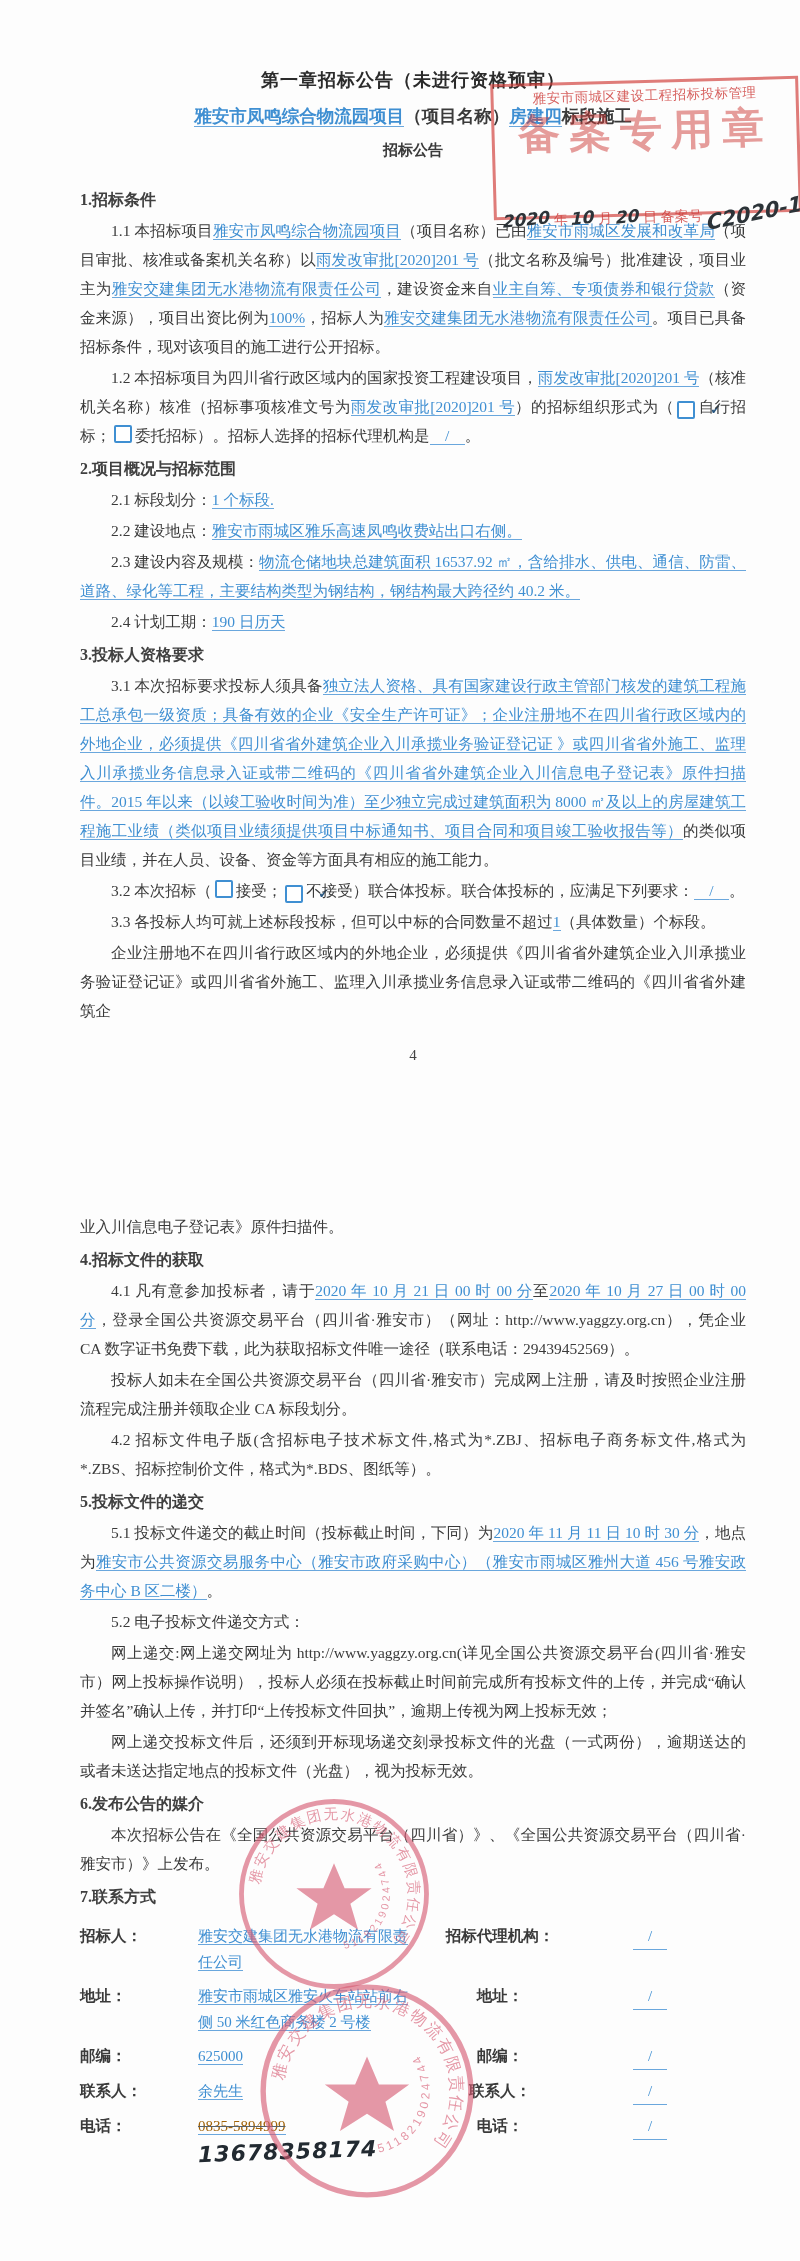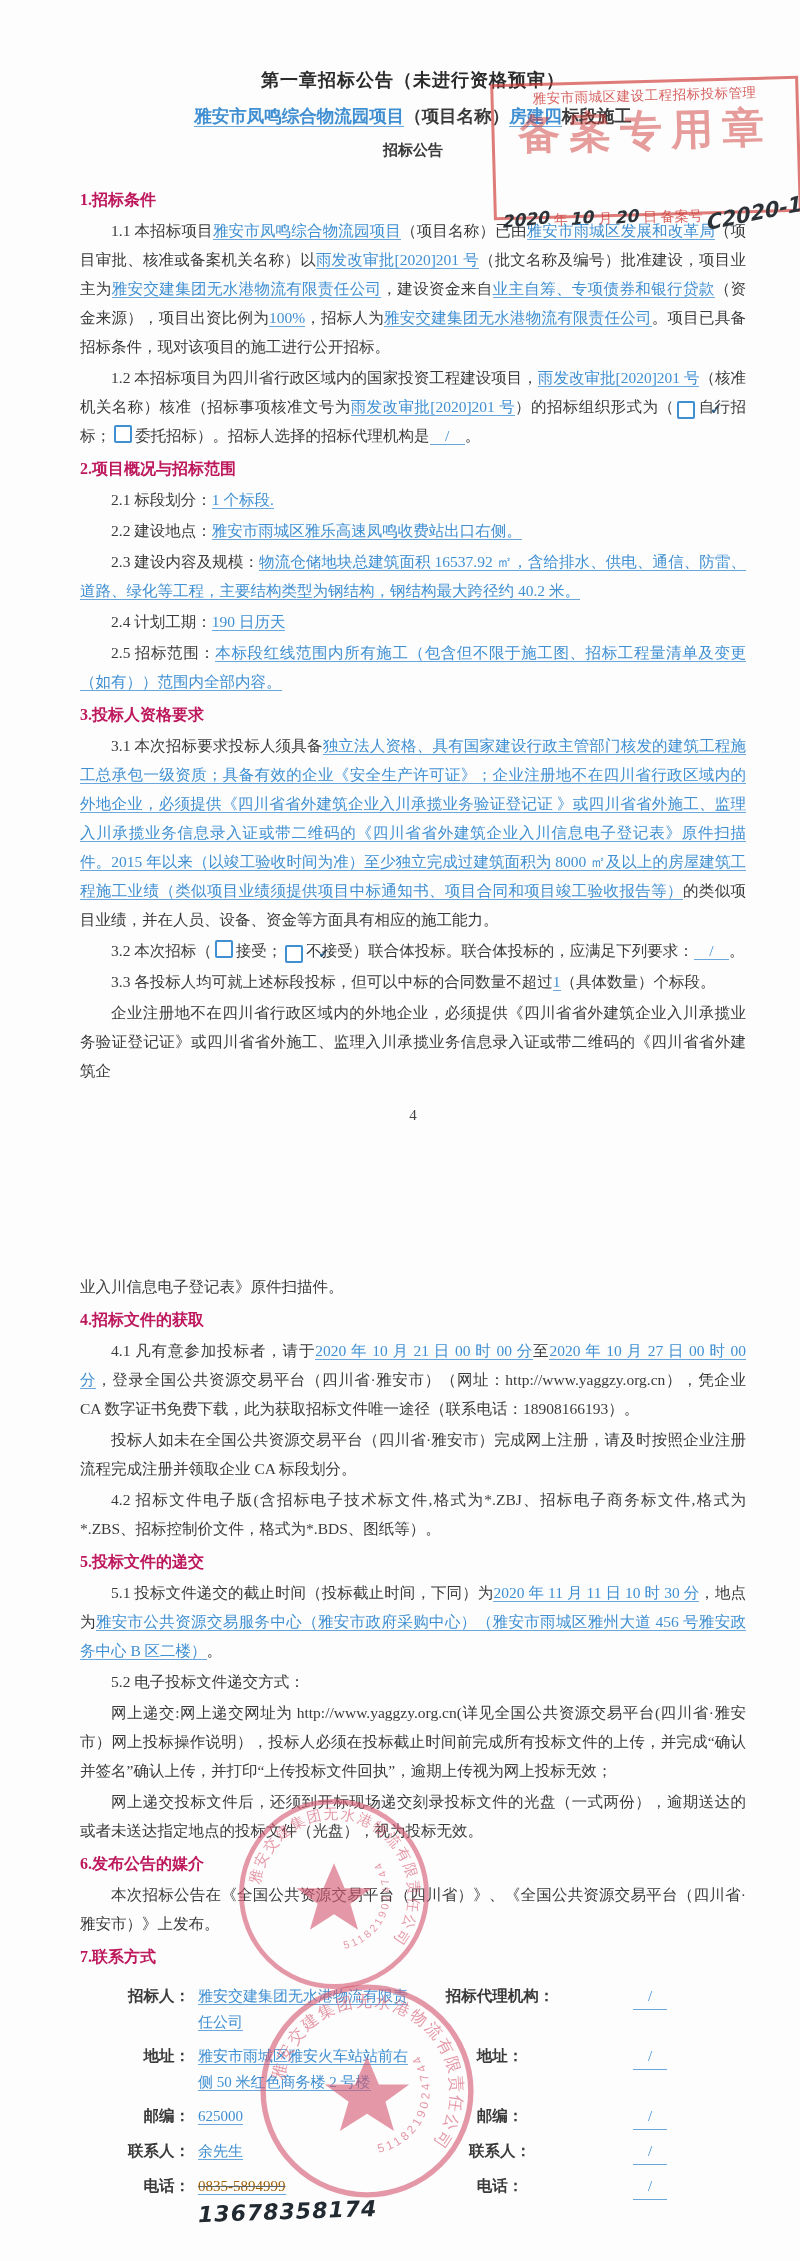--- a/index.html
+++ b/index.html
@@ -9,41 +9,41 @@
     position:relative;
     overflow:hidden;
     font-family:"Liberation Serif","DejaVu Serif",serif;
     color:#3a3a3a;
   }
   .doc{position:absolute;left:80px;top:0;width:666px;}
   .chapter-title{margin-top:63px;text-align:center;font-size:18px;font-weight:bold;color:#2b2b2b;line-height:34px;letter-spacing:1px;}
   .subtitle{margin-top:4px;text-align:center;font-size:17.5px;font-weight:bold;line-height:30px;}
   .announce{margin-top:4px;text-align:center;font-size:15px;font-weight:bold;line-height:30px;}
   .body-blocks{margin-top:20px;}
-  .heading{font-weight:bold;font-size:16px;line-height:29px;margin:4px 0 2px 0;color:#be185d;}
+  .heading{font-weight:bold;font-size:16px;line-height:29px;margin:4px 0 2px 0;color:#404040;}
   .para{font-size:15.5px;line-height:29px;margin:2px 0;text-align:justify;}
   .para.ind{text-indent:2em;}
   .r-u{color:#3f8fd2;border-bottom:1px solid #6aa7dd;}
   .r-st{color:#a16207;border-bottom:1px solid #6aa7dd;text-decoration:line-through;text-decoration-color:#55616d;}
   .cbx{display:inline-block;width:14px;height:14px;border:2px solid #3f8fd2;border-radius:2px;vertical-align:-2px;margin:0 3px;line-height:14px;text-align:center;font-size:13px;font-weight:bold;color:#27557f;background:#fff;}
   .page-num{text-align:center;font-size:15px;color:#444;line-height:29px;}
   .pn-4{margin-top:16px;}
   .page-gap{height:122px;}
   
   .reg-stamp{position:absolute;left:492px;top:80px;width:302px;height:130px;border:3px solid rgba(208,62,58,.68);transform:rotate(-1.6deg);color:rgba(205,58,55,.8);pointer-events:none;z-index:5;}
   .reg-line1{font-size:13.5px;letter-spacing:.5px;text-align:center;margin-top:4px;white-space:nowrap;font-family:"Liberation Sans",sans-serif;}
   .reg-seal{font-size:42px;font-weight:bold;text-align:center;letter-spacing:9px;line-height:48px;margin-top:2px;opacity:.62;white-space:nowrap;}
   .reg-date{position:absolute;left:6px;bottom:-14px;white-space:nowrap;font-size:14px;}
   .hw{font-family:"DejaVu Sans",sans-serif;font-style:italic;color:#2c3338;display:inline-block;transform:rotate(-4deg) skewX(-6deg);font-size:17px;font-weight:bold;}
   .hw-big{font-size:21px;transform:rotate(-10deg) skewX(-8deg);}
   .reg-red{color:rgba(205,58,55,.8);}
   
   .contact{margin-top:8px;}
   .c-row{display:flex;align-items:flex-start;padding:4px 0;}
-  .c-lab-l{width:110px;text-align:right;font-size:15.5px;font-weight:bold;line-height:26px;flex:none;}
+  .c-lab-l{width:110px;text-align:left;font-size:15.5px;font-weight:bold;line-height:26px;flex:none;}
   .c-val-l{width:222px;margin-left:8px;font-size:15px;line-height:26px;flex:none;}
   .c-lab-r{width:160px;text-align:center;font-size:15.5px;font-weight:bold;line-height:26px;flex:none;}
   .c-val-r{width:120px;margin-left:10px;font-size:15px;line-height:26px;text-align:center;flex:none;}
   .slash{display:inline-block;min-width:34px;text-align:center;}
   .hw-phone{font-family:"DejaVu Sans",sans-serif;font-style:italic;font-weight:bold;font-size:22px;color:#222a31;transform:rotate(-2deg);display:inline-block;letter-spacing:1px;}
   
   .seal{position:absolute;pointer-events:none;z-index:6;opacity:.62;}
   .seal-1{left:228px;top:1788px;}
   .seal-2{left:248px;top:1972px;}
 </style>
@@ -97,35 +97,34 @@
 
   <div class="body-blocks" id="page1-body">
       <div class="heading"><span>1.招标条件</span></div>
       <div class="para ind"><span>1.1 本招标项目</span><span class="r-u">雅安市凤鸣综合物流园项目</span><span>（项目名称）已由</span><span class="r-u">雅安市雨城区发展和改革局</span><span>（项目审批、核准或备案机关名称）以</span><span class="r-u">雨发改审批[2020]201 号</span><span>（批文名称及编号）批准建设，项目业主为</span><span class="r-u">雅安交建集团无水港物流有限责任公司</span><span>，建设资金来自</span><span class="r-u">业主自筹、专项债券和银行贷款</span><span>（资金来源），项目出资比例为</span><span class="r-u">100%</span><span>，招标人为</span><span class="r-u">雅安交建集团无水港物流有限责任公司</span><span>。项目已具备招标条件，现对该项目的施工进行公开招标。</span></div>
       <div class="para ind"><span>1.2 本招标项目为四川省行政区域内的国家投资工程建设项目，</span><span class="r-u">雨发改审批[2020]201 号</span><span>（核准机关名称）核准（招标事项核准文号为</span><span class="r-u">雨发改审批[2020]201 号</span><span>）的招标组织形式为（</span><span class="cbx">✓</span><span>自行招标；</span><span class="cbx"></span><span>委托招标）。招标人选择的招标代理机构是</span><span class="r-u">　/　</span><span>。</span></div>
       <div class="heading"><span>2.项目概况与招标范围</span></div>
       <div class="para ind"><span>2.1 标段划分：</span><span class="r-u">1 个标段.</span></div>
       <div class="para ind"><span>2.2 建设地点：</span><span class="r-u">雅安市雨城区雅乐高速凤鸣收费站出口右侧。</span></div>
       <div class="para ind"><span>2.3 建设内容及规模：</span><span class="r-u">物流仓储地块总建筑面积 16537.92 ㎡，含给排水、供电、通信、防雷、道路、绿化等工程，主要结构类型为钢结构，钢结构最大跨径约 40.2 米。</span></div>
       <div class="para ind"><span>2.4 计划工期：</span><span class="r-u">190 日历天</span></div>
-      <div class="para ind"><span>2.5 招标范围：</span><span class="r-u">本标段红线范围内所有施工（包含但不限于施工图、招标工程量清单及变更（如有））范围内全部内容。</span></div>
       <div class="heading"><span>3.投标人资格要求</span></div>
       <div class="para ind"><span>3.1 本次招标要求投标人须具备</span><span class="r-u">独立法人资格、具有国家建设行政主管部门核发的建筑工程施工总承包一级资质；具备有效的企业《安全生产许可证》；企业注册地不在四川省行政区域内的外地企业，必须提供《四川省省外建筑企业入川承揽业务验证登记证 》或四川省省外施工、监理入川承揽业务信息录入证或带二维码的《四川省省外建筑企业入川信息电子登记表》原件扫描件。2015 年以来（以竣工验收时间为准）至少独立完成过建筑面积为 8000 ㎡及以上的房屋建筑工程施工业绩（类似项目业绩须提供项目中标通知书、项目合同和项目竣工验收报告等）</span><span>的类似项目业绩，并在人员、设备、资金等方面具有相应的施工能力。</span></div>
       <div class="para ind"><span>3.2 本次招标（</span><span class="cbx"></span><span>接受；</span><span class="cbx">✓</span><span>不接受）联合体投标。联合体投标的，应满足下列要求：</span><span class="r-u">　/　</span><span>。</span></div>
       <div class="para ind"><span>3.3 各投标人均可就上述标段投标，但可以中标的合同数量不超过</span><span class="r-u">1</span><span>（具体数量）个标段。</span></div>
       <div class="para ind"><span>企业注册地不在四川省行政区域内的外地企业，必须提供《四川省省外建筑企业入川承揽业务验证登记证》或四川省省外施工、监理入川承揽业务信息录入证或带二维码的《四川省省外建筑企</span></div>
     </div>
   <div class="page-num pn-4">4</div>
 
   <div class="page-gap"></div>
 
   <div class="body-blocks" id="page2-body">
       <div class="para"><span>业入川信息电子登记表》原件扫描件。</span></div>
       <div class="heading"><span>4.招标文件的获取</span></div>
-      <div class="para ind"><span>4.1 凡有意参加投标者，请于</span><span class="r-u">2020 年 10 月 21 日 00 时 00 分</span><span>至</span><span class="r-u">2020 年 10 月 27 日 00 时 00 分</span><span>，登录全国公共资源交易平台（四川省·雅安市）（网址：http://www.yaggzy.org.cn），凭企业 CA 数字证书免费下载，此为获取招标文件唯一途径（联系电话：18908166193）。</span></div>
+      <div class="para ind"><span>4.1 凡有意参加投标者，请于</span><span class="r-u">2020 年 10 月 21 日 00 时 00 分</span><span>至</span><span class="r-u">2020 年 10 月 27 日 00 时 00 分</span><span>，登录全国公共资源交易平台（四川省·雅安市）（网址：http://www.yaggzy.org.cn），凭企业 CA 数字证书免费下载，此为获取招标文件唯一途径（联系电话：29439452569）。</span></div>
       <div class="para ind"><span>投标人如未在全国公共资源交易平台（四川省·雅安市）完成网上注册，请及时按照企业注册流程完成注册并领取企业 CA 标段划分。</span></div>
       <div class="para ind"><span>4.2 招标文件电子版(含招标电子技术标文件,格式为*.ZBJ、招标电子商务标文件,格式为*.ZBS、招标控制价文件，格式为*.BDS、图纸等）。</span></div>
       <div class="heading"><span>5.投标文件的递交</span></div>
       <div class="para ind"><span>5.1 投标文件递交的截止时间（投标截止时间，下同）为</span><span class="r-u">2020 年 11 月 11 日 10 时 30 分</span><span>，地点为</span><span class="r-u">雅安市公共资源交易服务中心（雅安市政府采购中心）（雅安市雨城区雅州大道 456 号雅安政务中心 B 区二楼）</span><span>。</span></div>
       <div class="para ind"><span>5.2 电子投标文件递交方式：</span></div>
       <div class="para ind"><span>网上递交:网上递交网址为 http://www.yaggzy.org.cn(详见全国公共资源交易平台(四川省·雅安市）网上投标操作说明），投标人必须在投标截止时间前完成所有投标文件的上传，并完成“确认并签名”确认上传，并打印“上传投标文件回执”，逾期上传视为网上投标无效；</span></div>
       <div class="para ind"><span>网上递交投标文件后，还须到开标现场递交刻录投标文件的光盘（一式两份），逾期送达的或者未送达指定地点的投标文件（光盘），视为投标无效。</span></div>
       <div class="heading"><span>6.发布公告的媒介</span></div>
       <div class="para ind"><span>本次招标公告在《全国公共资源交易平台（四川省）》、《全国公共资源交易平台（四川省·雅安市）》上发布。</span></div>
       <div class="heading"><span>7.联系方式</span></div>

